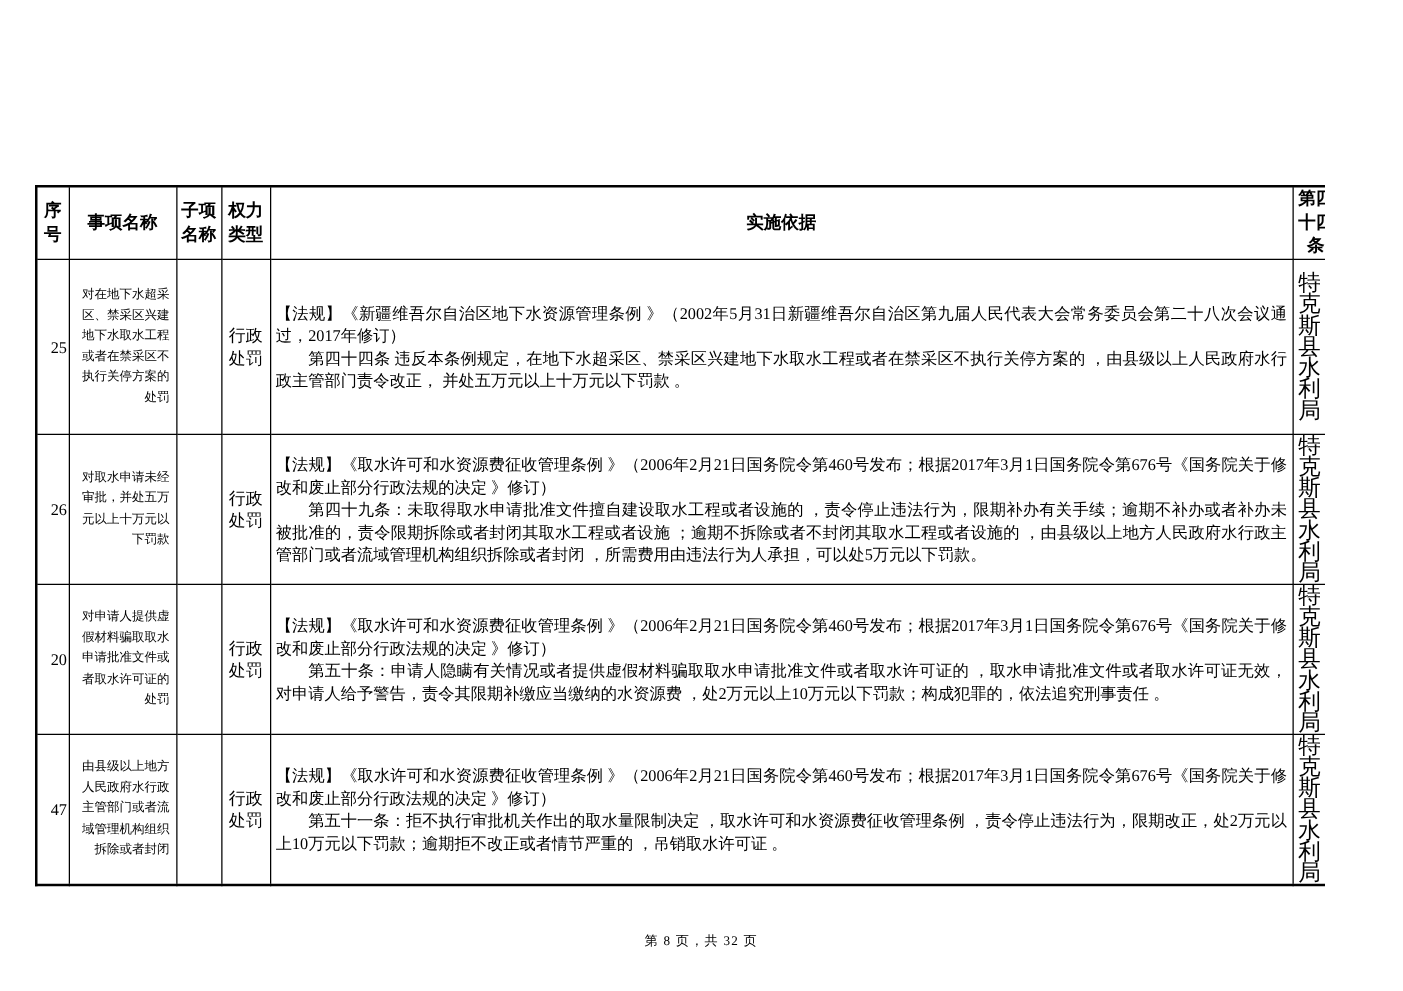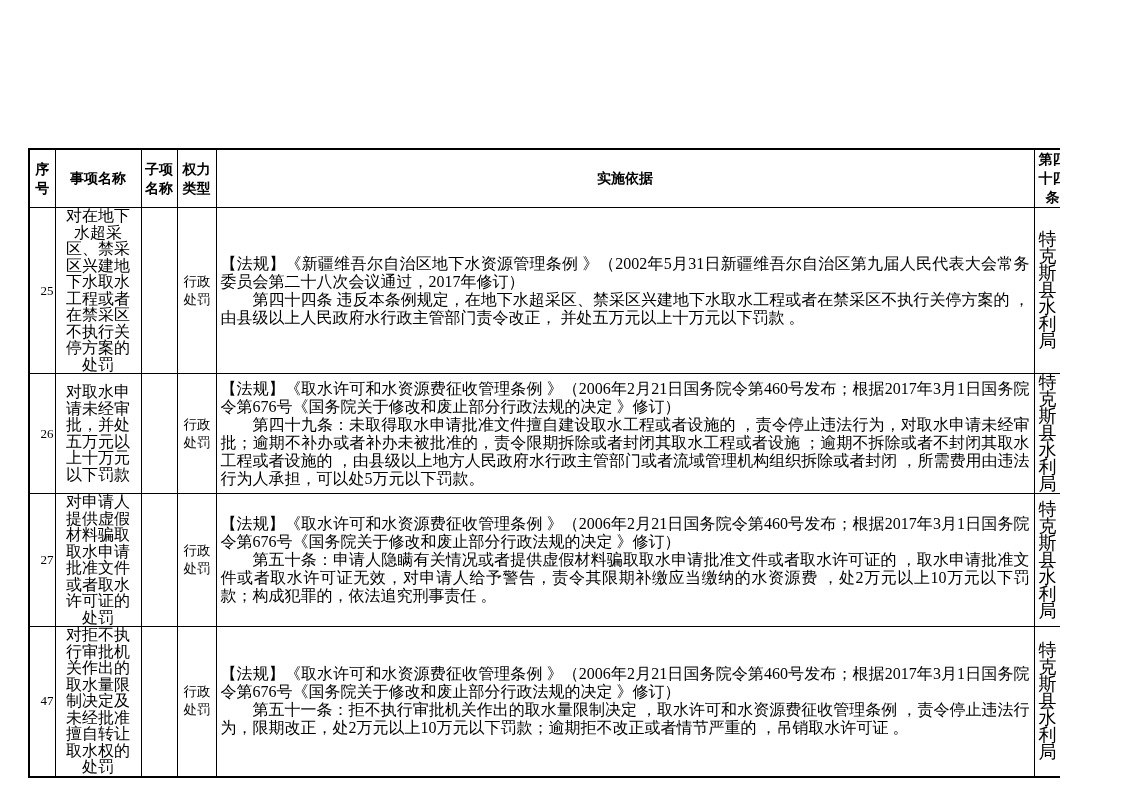--- a/index.html
+++ b/index.html
@@ -43,36 +43,36 @@
     text-align: center;
     padding: 0 2px;
   }
   tr.header-row { height: 42px; }
   td.cell-no {
     text-align: right;
     font-size: 13px;
     padding: 0 1px;
   }
   td.cell-item {
-    text-align: center;
-    font-size: 16px;
+    text-align: right;
+    font-size: 10px;
     line-height: 16.5px;
     padding: 0 5px;
     word-break: break-all;
   }
   td.cell-subitem { padding: 0 2px; }
   td.cell-power {
     font-size: 13.5px;
     line-height: 18px;
     padding: 0 5px;
-    text-align: right;
+    text-align: center;
     word-break: break-all;
   }
   td.cell-basis {
-    font-size: 16px;
+    font-size: 13px;
     line-height: 18px;
     padding: 1px 4px;
     text-align: justify;
     word-break: break-all;
   }
   td.cell-basis p {
     margin: 0;
     text-align: justify;
   }
   td.cell-basis p.article { text-indent: 2em; }
@@ -133,48 +133,49 @@
         <td class="cell-remark"></td>
       </tr>
 
       <tr class="body-row" style="height:96px">
         <td class="cell-no">26</td>
         <td class="cell-item">对取水申请未经审批，并处五万元以上十万元以下罚款</td>
         <td class="cell-subitem"></td>
         <td class="cell-power">行政处罚</td>
         <td class="cell-basis">
           <p class="law">【法规】《取水许可和水资源费征收管理条例 》（2006年2月21日国务院令第460号发布；根据2017年3月1日国务院令第676号《国务院关于修改和废止部分行政法规的决定 》修订）</p>
-          <p class="article">第四十九条：未取得取水申请批准文件擅自建设取水工程或者设施的 ，责令停止违法行为，对取水申请未经审批；逾期不补办或者补办未被批准的，责令限期拆除或者封闭其取水工程或者设施 ；逾期不拆除或者不封闭其取水工程或者设施的 ，由县级以上地方人民政府水行政主管部门或者流域管理机构组织拆除或者封闭 ，所需费用由违法行为人承担，可以处5万元以下罚款。</p>
+          <p class="article">第四十九条：未取得取水申请批准文件擅自建设取水工程或者设施的 ，责令停止违法行为，限期补办有关手续；逾期不补办或者补办未被批准的，责令限期拆除或者封闭其取水工程或者设施 ；逾期不拆除或者不封闭其取水工程或者设施的 ，由县级以上地方人民政府水行政主管部门或者流域管理机构组织拆除或者封闭 ，所需费用由违法行为人承担，可以处5万元以下罚款。</p>
         </td>
         <td class="cell-authority">特克斯县水利局</td>
         <td class="cell-remark"></td>
       </tr>
 
       <tr class="body-row" style="height:97px">
-        <td class="cell-no">27</td>
+        <td class="cell-no">20</td>
         <td class="cell-item">对申请人提供虚假材料骗取取水申请批准文件或者取水许可证的处罚</td>
         <td class="cell-subitem"></td>
         <td class="cell-power">行政处罚</td>
         <td class="cell-basis">
           <p class="law">【法规】《取水许可和水资源费征收管理条例 》（2006年2月21日国务院令第460号发布；根据2017年3月1日国务院令第676号《国务院关于修改和废止部分行政法规的决定 》修订）</p>
           <p class="article">第五十条：申请人隐瞒有关情况或者提供虚假材料骗取取水申请批准文件或者取水许可证的 ，取水申请批准文件或者取水许可证无效，对申请人给予警告，责令其限期补缴应当缴纳的水资源费 ，处2万元以上10万元以下罚款；构成犯罪的，依法追究刑事责任 。</p>
         </td>
         <td class="cell-authority">特克斯县水利局</td>
         <td class="cell-remark"></td>
       </tr>
 
       <tr class="body-row" style="height:120px">
         <td class="cell-no">47</td>
-        <td class="cell-item">对拒不执行审批机关作出的取水量限制决定及未经批准擅自转让取水权的处罚</td>
+        <td class="cell-item">由县级以上地方人民政府水行政主管部门或者流域管理机构组织拆除或者封闭</td>
         <td class="cell-subitem"></td>
         <td class="cell-power">行政处罚</td>
         <td class="cell-basis">
           <p class="law">【法规】《取水许可和水资源费征收管理条例 》（2006年2月21日国务院令第460号发布；根据2017年3月1日国务院令第676号《国务院关于修改和废止部分行政法规的决定 》修订）</p>
           <p class="article">第五十一条：拒不执行审批机关作出的取水量限制决定 ，取水许可和水资源费征收管理条例 ，责令停止违法行为，限期改正，处2万元以上10万元以下罚款；逾期拒不改正或者情节严重的 ，吊销取水许可证 。</p>
         </td>
         <td class="cell-authority">特克斯县水利局</td>
         <td class="cell-remark"></td>
       </tr>
     </tbody>
       </table>
   </div>
 
+  <div class="footer">第 8 页，共 32 页</div>
 </div>
 
 </body></html>

